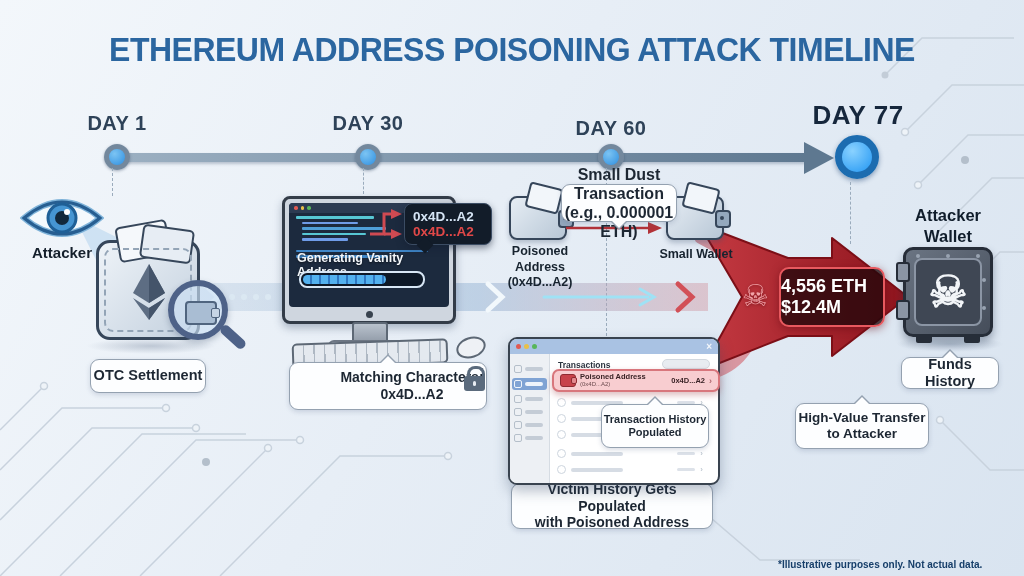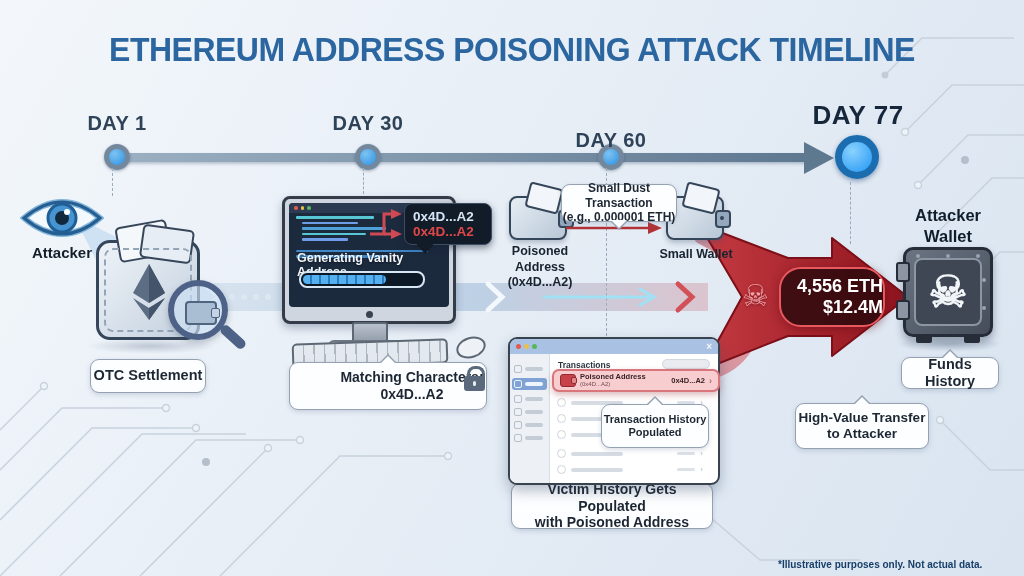--- a/index.html
+++ b/index.html
@@ -147,21 +147,21 @@
               letter-spacing:-.5px;transform:scaleX(.94);">ETHEREUM ADDRESS POISONING ATTACK TIMELINE</div>
 
   <div class="tl-bar"></div>
   <div class="tl-head"></div>
   <div class="tl-node" style="left:104px;top:144px;"></div>
   <div class="tl-node" style="left:355px;top:144px;"></div>
   <div class="tl-node" style="left:598px;top:144px;"></div>
   <div class="tl-node-big" style="left:835px;top:135px;"></div>
   <div class="day-label" style="left:77px;top:112px;width:80px;">DAY 1</div>
   <div class="day-label" style="left:320px;top:112px;width:96px;">DAY 30</div>
-  <div class="day-label" style="left:563px;top:129px;width:96px;">DAY 60</div>
+  <div class="day-label" style="left:563px;top:117px;width:96px;">DAY 60</div>
   <div class="day-label" style="left:800px;top:100px;width:116px;font-size:26px;color:#16273c;">DAY 77</div>
 
   <div class="dash-v" style="left:112px;top:168px;height:28px;"></div>
   <div class="dash-v" style="left:363px;top:168px;height:26px;"></div>
   <div class="dash-v" style="left:606px;top:168px;height:168px;"></div>
   <div class="dash-v" style="left:850px;top:182px;height:62px;"></div>
 
   <div class="flow-band" style="z-index:1;"></div>
   <svg class="abs" style="left:196px;top:280px;z-index:1;" width="512" height="34">
     <g fill="none" stroke-linecap="round">
@@ -285,33 +285,33 @@
       <div class="clasp"></div>
   </div>
   <div class="mini-wallet" style="left:666px;top:196px;z-index:3;">
     <div class="card"></div>
       <div class="clasp"></div>
   </div>
   <svg class="abs" style="left:564px;top:218px;z-index:3;" width="100" height="20">
     <line x1="2" y1="10" x2="84" y2="10" stroke="#b23238" stroke-width="2.5"></line>
     <polygon points="84,4 98,10 84,16" fill="#b23238"></polygon>
   </svg>
-  <div class="label-box tail-down" style="left:561px;top:184px;width:114px;height:36px;font-size:12px;z-index:5;">
+  <div class="label-box tail-down" style="left:561px;top:184px;width:114px;height:36px;font-size:16px;z-index:5;">
     <span>Small Dust Transaction</span>
     <span>(e.g., 0.000001 ETH)</span>
   </div>
   <div class="section-label" style="left:486px;top:244px;width:108px;font-size:12.5px;z-index:3;">
     <div>Poisoned Address</div>
     <div>(0x4D...A2)</div>
   </div>
   <div class="section-label" style="left:646px;top:247px;width:100px;font-size:12.5px;z-index:3;">Small Wallet</div>
 
   <div class="abs" style="left:742px;top:278px;font-size:30px;color:#f2a3a8;z-index:5;text-shadow:0 1px 3px rgba(80,0,10,.6);">☠</div>
   <div class="abs" style="left:779px;top:267px;width:102px;height:56px;background:rgba(32,6,10,.78);border:2.5px solid #e8595f;
-              border-radius:22px;display:flex;flex-direction:column;align-items:flex-end;justify-content:center;z-index:5;
+              border-radius:10px;display:flex;flex-direction:column;align-items:flex-start;justify-content:center;z-index:5;
               box-shadow:0 2px 8px rgba(100,10,20,.5);">
     <span class="bold" style="font-size:18px;color:#fff;">4,556 ETH</span>
     <span class="bold" style="font-size:18px;color:#fff;">$12.4M</span>
   </div>
 
   <div class="section-label" style="left:898px;top:205px;width:100px;font-size:16.5px;color:#101d2b;z-index:3;">
     <div>Attacker</div>
     <div>Wallet</div>
   </div>
   <div class="shadow-ell" style="left:896px;top:336px;width:108px;height:16px;z-index:2;"></div>

